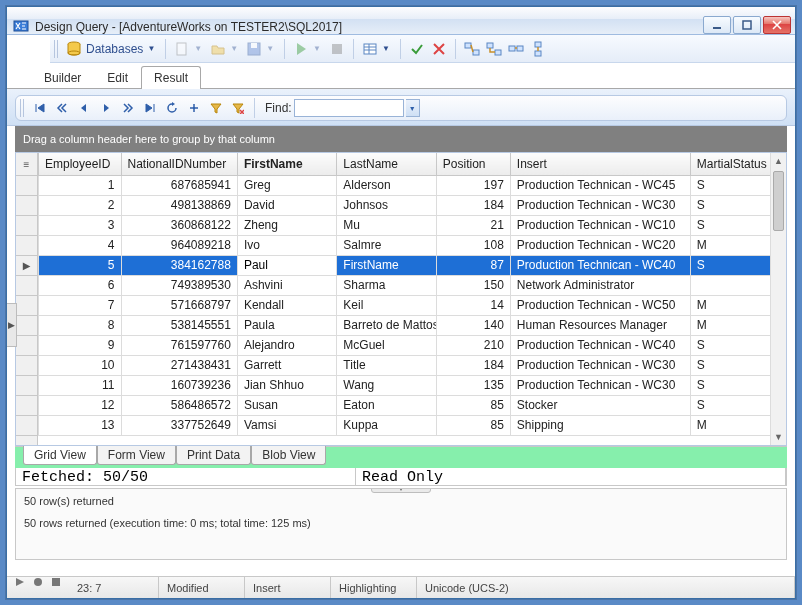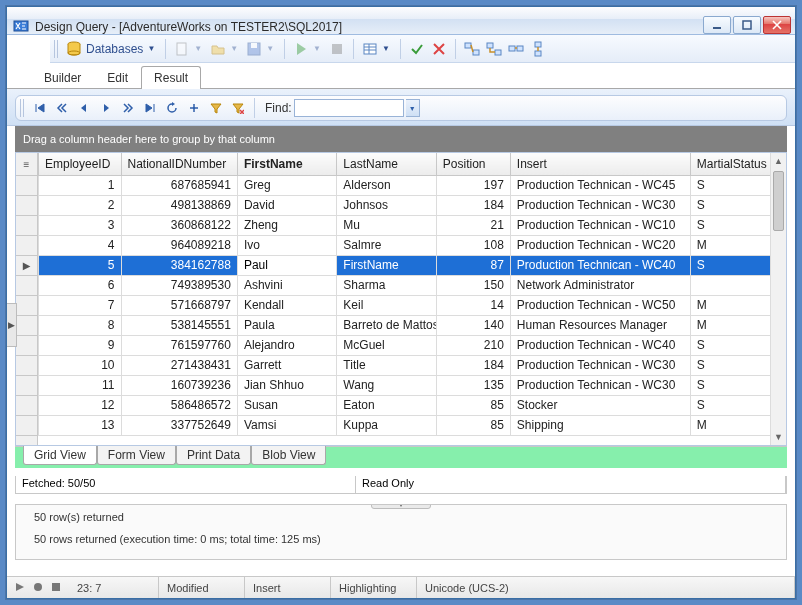--- a/index.html
+++ b/index.html
@@ -44,25 +44,25 @@
   tr.sel td { background: #1e6fd6; color: #fff; }
   tr.sel td.edit-cell { background: #fff; color: #000; }
   .rowhdr { height: 20px; border-bottom: 1px solid #c8c8c8; display: flex; align-items: center; justify-content: center; font-size: 10px; color: #555; }
   .rowhdr.first { height: 23px; border-bottom: 1px solid #c8c8c8; }
   .vscroll { position: absolute; right: 0; top: 0; bottom: 0; width: 16px; background: #f1f1f1; border-left: 1px solid #dcdcdc; }
   .vscroll .thumb { position: absolute; left: 2px; right: 2px; top: 18px; height: 60px; background: #cfcfcf; border: 1px solid #aaa; border-radius: 2px; }
   .vscroll .arr { position: absolute; left: 0; right: 0; height: 16px; display: flex; align-items: center; justify-content: center; color: #666; font-size: 9px; }
   .bottom-tabs { height: 22px; display: flex; align-items: flex-start; padding: 0 8px; background: #86efac; border-top: 1px solid #c8c8c8; margin: 0 8px; }
   .btab { padding: 2px 10px; border: 1px solid #a8a8a8; border-top: none; background: #f3f3f3; color: #333; position: relative; top: -1px; border-bottom-left-radius: 3px; border-bottom-right-radius: 3px; margin-right: 0px; }
   .btab.active { background: #fff; }
-  .status-line { height: 18px; border: 1px solid #c8c8c8; border-top: none; margin: 8px 8px; display: flex; font-size: 11px; }
+  .status-line { height: 18px; border: 1px solid #c8c8c8; border-top: none; margin: 0 8px; display: flex; font-size: 15px; font-family: Liberation Mono, monospace; }
   .status-cell { border-right: 1px solid #c8c8c8; padding: 1px 6px; }
-  .msg-pane { margin: 2px 8px 16px; border: 1px solid #c8c8c8; background: #fafafa; flex: 1; padding: 6px 18px; font-size: 11px; color: #333; overflow: auto; position: relative; }
+  .msg-pane { margin: 2px 8px 16px; border: 1px solid #c8c8c8; background: #fafafa; flex: 1; padding: 6px 8px; font-size: 11px; color: #333; overflow: auto; position: relative; }
   .msg-pane .grip-top { position: absolute; top: -6px; left: 50%; transform: translateX(-50%); width: 60px; height: 10px; background: #eaeaea; border: 1px solid #bdbdbd; border-radius: 3px; display: flex; align-items: center; justify-content: center; font-size: 8px; color: #666; }
-  .statusbar { height: 22px; background: linear-gradient(#f7f7f7,#e8e8e8); border-top: 1px solid #c8c8c8; display: flex; align-items: center; font-size: 11px; color: #444; }
+  .statusbar { height: 22px; background: linear-gradient(#f7f7f7,#e8e8e8); border-top: 1px solid #c8c8c8; display: flex; align-items: flex-start; font-size: 11px; color: #444; }
   .sb-cell { border-right: 1px solid #c8c8c8; padding: 0 8px; height: 100%; display: flex; align-items: center; }
   .sb-icons { display: flex; gap: 8px; padding: 0 8px; align-items: center; }
   .expand-handle { position: absolute; left: 0; top: 50%; width: 10px; height: 44px; background: #e8e8e8; border: 1px solid #bcbcbc; border-left: none; display: flex; align-items: center; justify-content: center; font-size: 9px; color: #555; z-index: 5; }
 </style>
 </head>
 <body>
 
 <div class="outer-frame">
 <div class="window">
 

